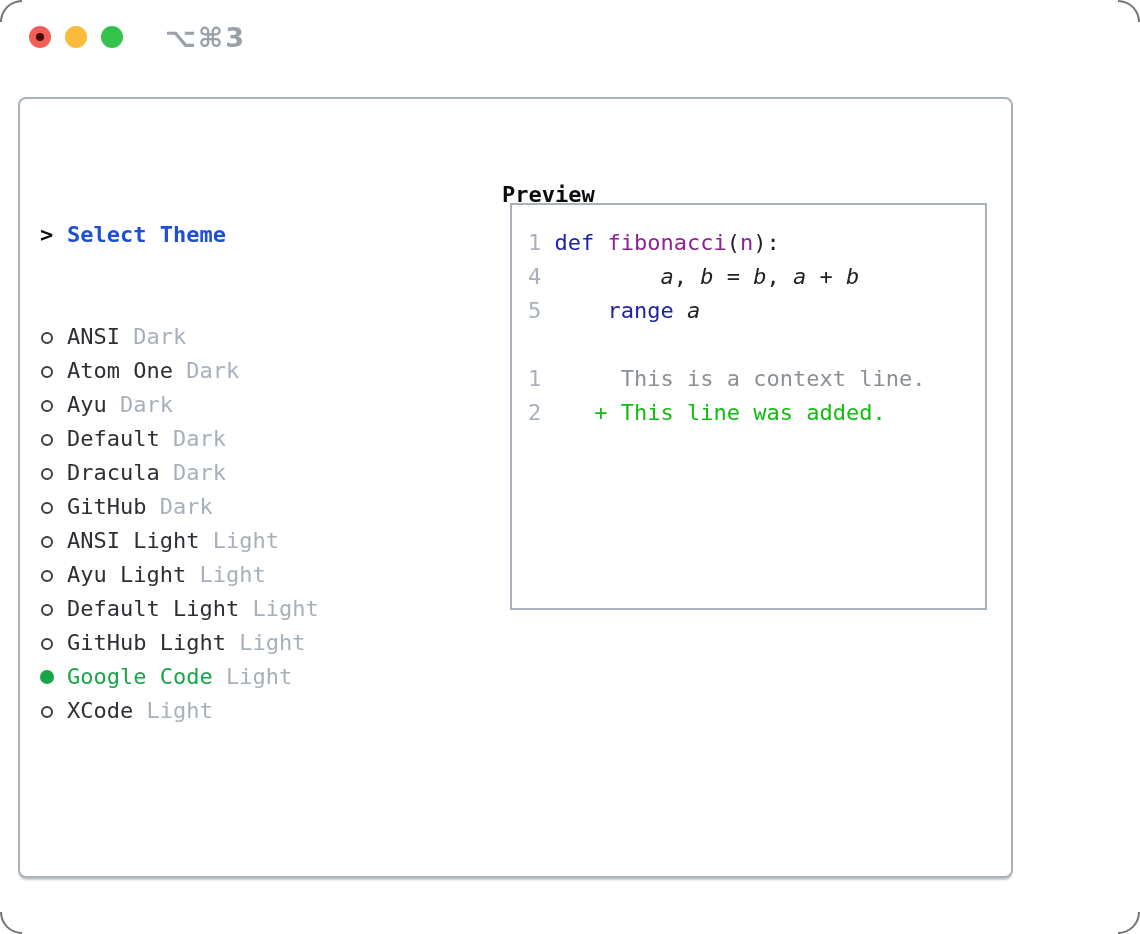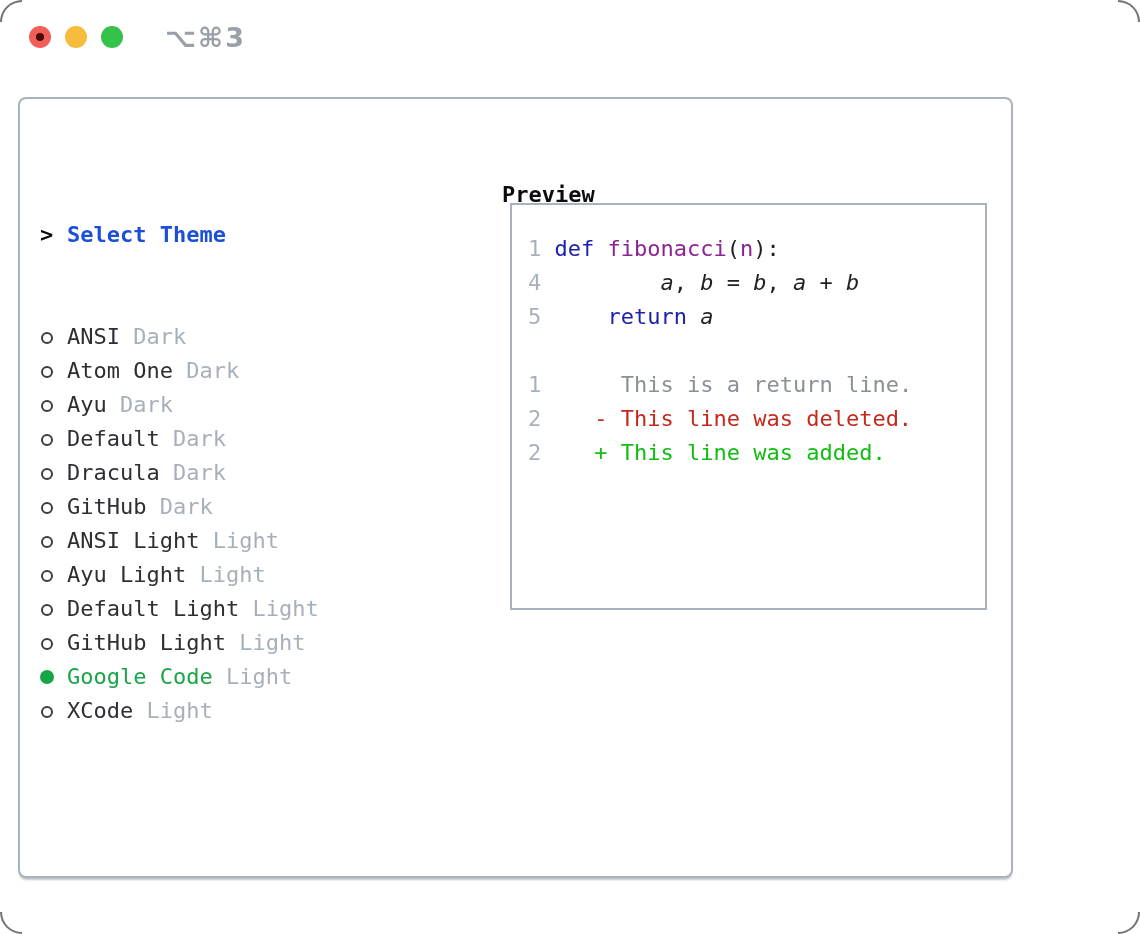--- a/index.html
+++ b/index.html
@@ -61,21 +61,21 @@
   .apply-label { color:#1d1d22; }
 
   
   .preview-title {
     position:absolute; left:482px; top:51px;
     font-size:22px; line-height:34px; font-weight:bold; color:#0c0c10;margin-top:28px;
   }
   .preview-box {
     position:absolute; left:490px; top:104px; width:477px; height:407px;
     border:2px solid #a9b2bc; background:#ffffff;
-    padding:27px 0 0 16px;
+    padding:21px 0 0 16px;
     overflow:hidden;
   }
   .pline { height:34px; line-height:34px; font-size:22px; white-space:pre; }
   .tk-ln  { color:#a8b1bb; }
   .tk-p   { color:#1f1f24; }
   .tk-kw  { color:#1e22aa; }
   .tk-fn  { color:#8d2392; }
   .tk-num { color:#0e7a7e; }
   .tk-var { color:#1f1f24; font-style:italic; }
   .tk-ctx { color:#8a9096; }
@@ -107,21 +107,20 @@
     
     
   </div>
 
   <div class="preview-title">Preview</div>
 
   <div class="preview-box">
     <div id="preview-lines">
         <div class="pline"><span class="tk-ln">1</span><span class="tk-p"> </span><span class="tk-kw">def</span><span class="tk-p"> </span><span class="tk-fn">fibonacci</span><span class="tk-p">(</span><span class="tk-fn">n</span><span class="tk-p">):</span></div>
         <div class="pline"><span class="tk-ln">4</span><span class="tk-p">         </span><span class="tk-var">a</span><span class="tk-p">, </span><span class="tk-var">b</span><span class="tk-p"> = </span><span class="tk-var">b</span><span class="tk-p">, </span><span class="tk-var">a</span><span class="tk-p"> + </span><span class="tk-var">b</span></div>
-        <div class="pline"><span class="tk-ln">5</span><span class="tk-p">     </span><span class="tk-kw">return</span><span class="tk-p"> </span><span class="tk-var">a</span></div>
+        <div class="pline"><span class="tk-ln">5</span><span class="tk-p">     </span><span class="tk-kw">range</span><span class="tk-p"> </span><span class="tk-var">a</span></div>
         <div class="pline"></div>
-        <div class="pline"><span class="tk-ln">1</span><span class="tk-p">      </span><span class="tk-ctx">This is a return line.</span></div>
-        <div class="pline"><span class="tk-ln">2</span><span class="tk-p">    </span><span class="tk-del">- This line was deleted.</span></div>
+        <div class="pline"><span class="tk-ln">1</span><span class="tk-p">      </span><span class="tk-ctx">This is a context line.</span></div>
         <div class="pline"><span class="tk-ln">2</span><span class="tk-p">    </span><span class="tk-add">+ This line was added.</span></div>
       </div>
   </div>
 
 </div>
 
 </body></html>

